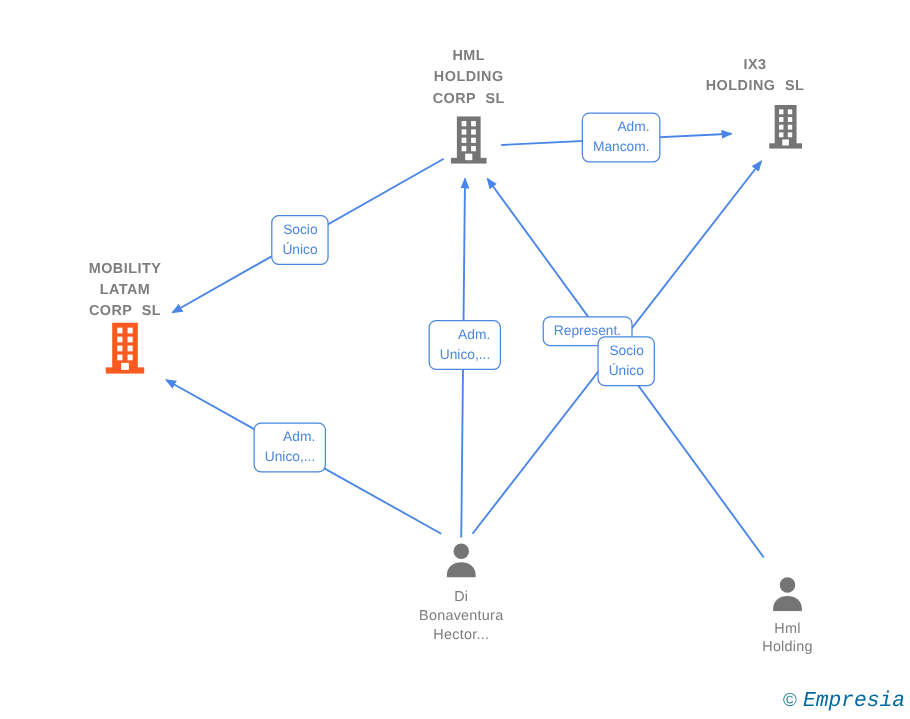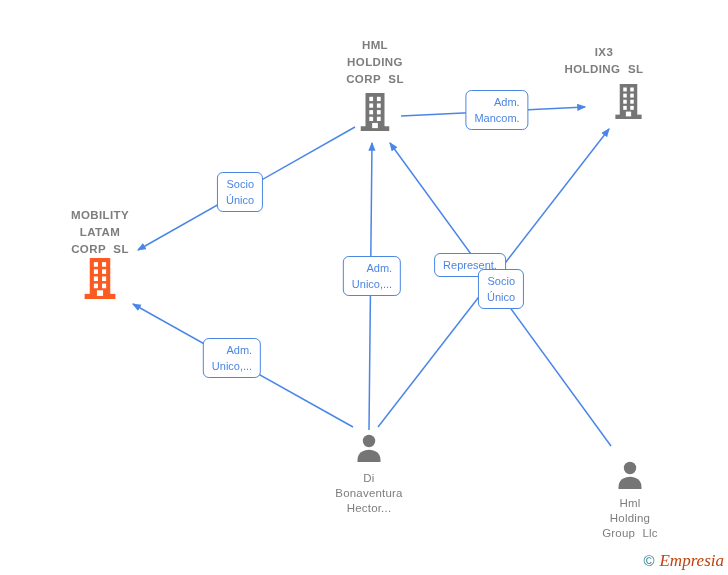--- a/index.html
+++ b/index.html
@@ -38,23 +38,23 @@
     text-align:right;
     white-space:nowrap;
   }
   .watermark{
     position:absolute;
     right:4px;bottom:3px;
     display:flex;align-items:baseline;gap:5px;
   }
   .watermark .copy{color:#2a7f8d;font-size:15px;}
   .watermark .brand{
-    font-family:Liberation Serif, serif;
+    font-family:Liberation Mono, monospace;
     font-style:italic;
-    color:#c2410c;
+    color:#0369a1;
     font-size:17px;
   }
 </style>
 </head>
 <body>
 
 <div class="canvas">
 
   <svg id="edge-layer" width="728" height="575" viewBox="0 0 728 575" xmlns="http://www.w3.org/2000/svg">
     <defs>
@@ -144,21 +144,20 @@
         </div>
       </div>
       <div class="node">
         <div class="node-icon" style="left: 616px; top: 461px;"><svg width="28" height="28" viewBox="0 0 28 28" xmlns="http://www.w3.org/2000/svg">
             <circle cx="14" cy="7" r="6.2" fill="#757575"></circle>
             <path d="M2.5,28 v-2 c0,-6.8 5.5,-10.2 11.5,-10.2 s11.5,3.4 11.5,10.2 V28 z" fill="#757575"></path>
           </svg></div>
         <div class="node-label person" style="left: 630px; top: 496px;">
           <div>Hml</div>
           <div>Holding</div>
-          <div>Group Llc</div>
         </div>
       </div>
     </div>
   <div id="edge-label-layer">
       <div class="edge-label" style="left: 240px; top: 192px;">
         <div>Socio</div>
         <div>Único</div>
       </div>
       <div class="edge-label" style="left: 497px; top: 110px;">
         <div>Adm.</div>

